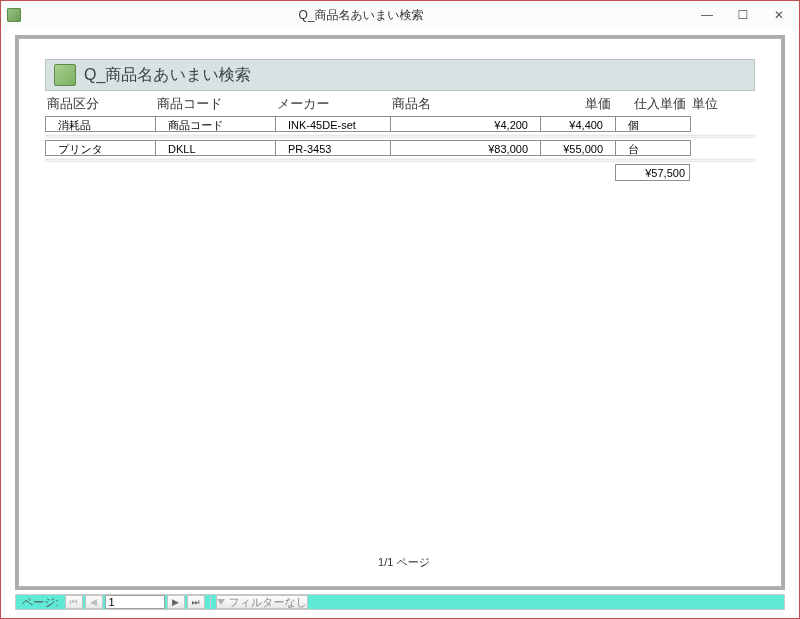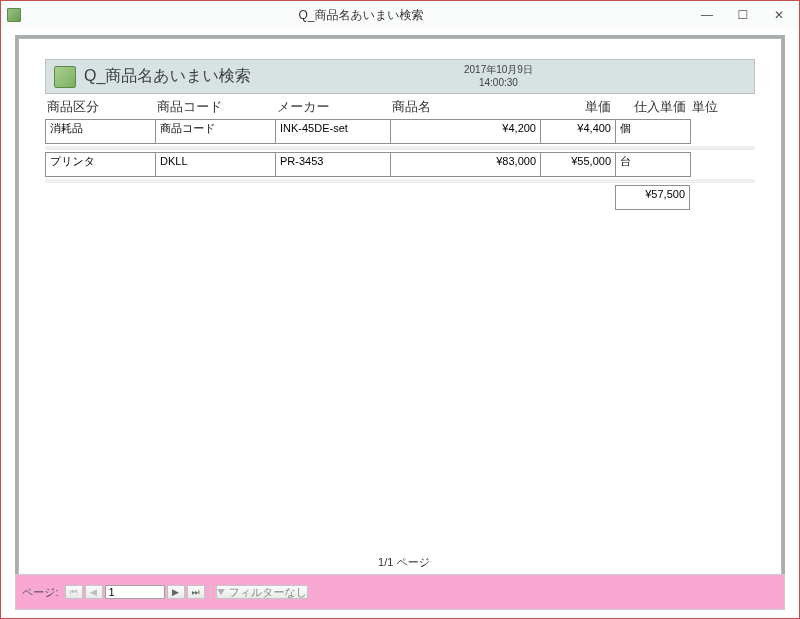--- a/index.html
+++ b/index.html
@@ -102,58 +102,58 @@
   .colheads .r { text-align: right; padding-right: 6px; }
   
   .row {
     display: grid;
     grid-template-columns: 110px 120px 115px 150px 75px 75px 55px;
     margin-bottom: 2px;
   }
   .cell {
     border: 1px solid #8b9090;
     background: #fff;
-    padding: 1px 4px;
-    font-size: 11px;
-    height: 25px;
+    padding: 1px 12px;
+    font-size: 11px;
+    height: 16px;
     line-height: 14px;
     margin-right: -1px;
   }
   .cell.r { text-align: right; }
   .spacer-row {
     height: 4px;
     background: repeating-linear-gradient(0deg,#e9e9e9 0,#e9e9e9 1px,#f5f5f5 1px,#f5f5f5 2px);
     margin-bottom: 2px;
   }
   
   .total-wrap { display:grid; grid-template-columns: 110px 120px 115px 150px 75px 75px 55px;}
   .total-box {
     grid-column: 6 / 7;
     border: 1px solid #8b9090;
     text-align: right;
     padding: 1px 4px;
-    height: 25px;
+    height: 17px;
     line-height: 14px;
     font-size: 11px;
   }
   
   .page-indicator {
     position: absolute;
     bottom: 16px;
     left: 8px; right: 0;
     text-align: center;
     font-size: 11px;
     color: #333;
   }
   
   .navbar {
     position: absolute;
     left: 14px; right: 14px; bottom: 8px;
-    height: 36px;
-    background: #f9a8d4;
+    height: 16px;
+    background: #5eead4;
     border: 1px solid #c9ccca;
     display: flex;
     align-items: center;
     font-size: 11px;
     color: #555;
     gap: 2px;
     padding: 0 2px;
   }
   .navbar .lbl { padding: 0 4px; }
   .navbtn {
@@ -204,24 +204,20 @@
     </div>
   </div>
 
   <div class="doc-frame">
     <div class="doc-page">
       <div class="report">
 
         <div class="rpt-header">
           <div class="hicon"></div>
           <div class="htitle">Q_商品名あいまい検索</div>
-          <div class="hdate">
-            <div>2017年10月9日</div>
-            <div>14:00:30</div>
-          </div>
         </div>
 
         <div class="colheads">
           <div>商品区分</div>
           <div>商品コード</div>
           <div>メーカー</div>
           <div>商品名</div>
           <div class="r">単価</div>
           <div class="r">仕入単価</div>
           <div>単位</div>

